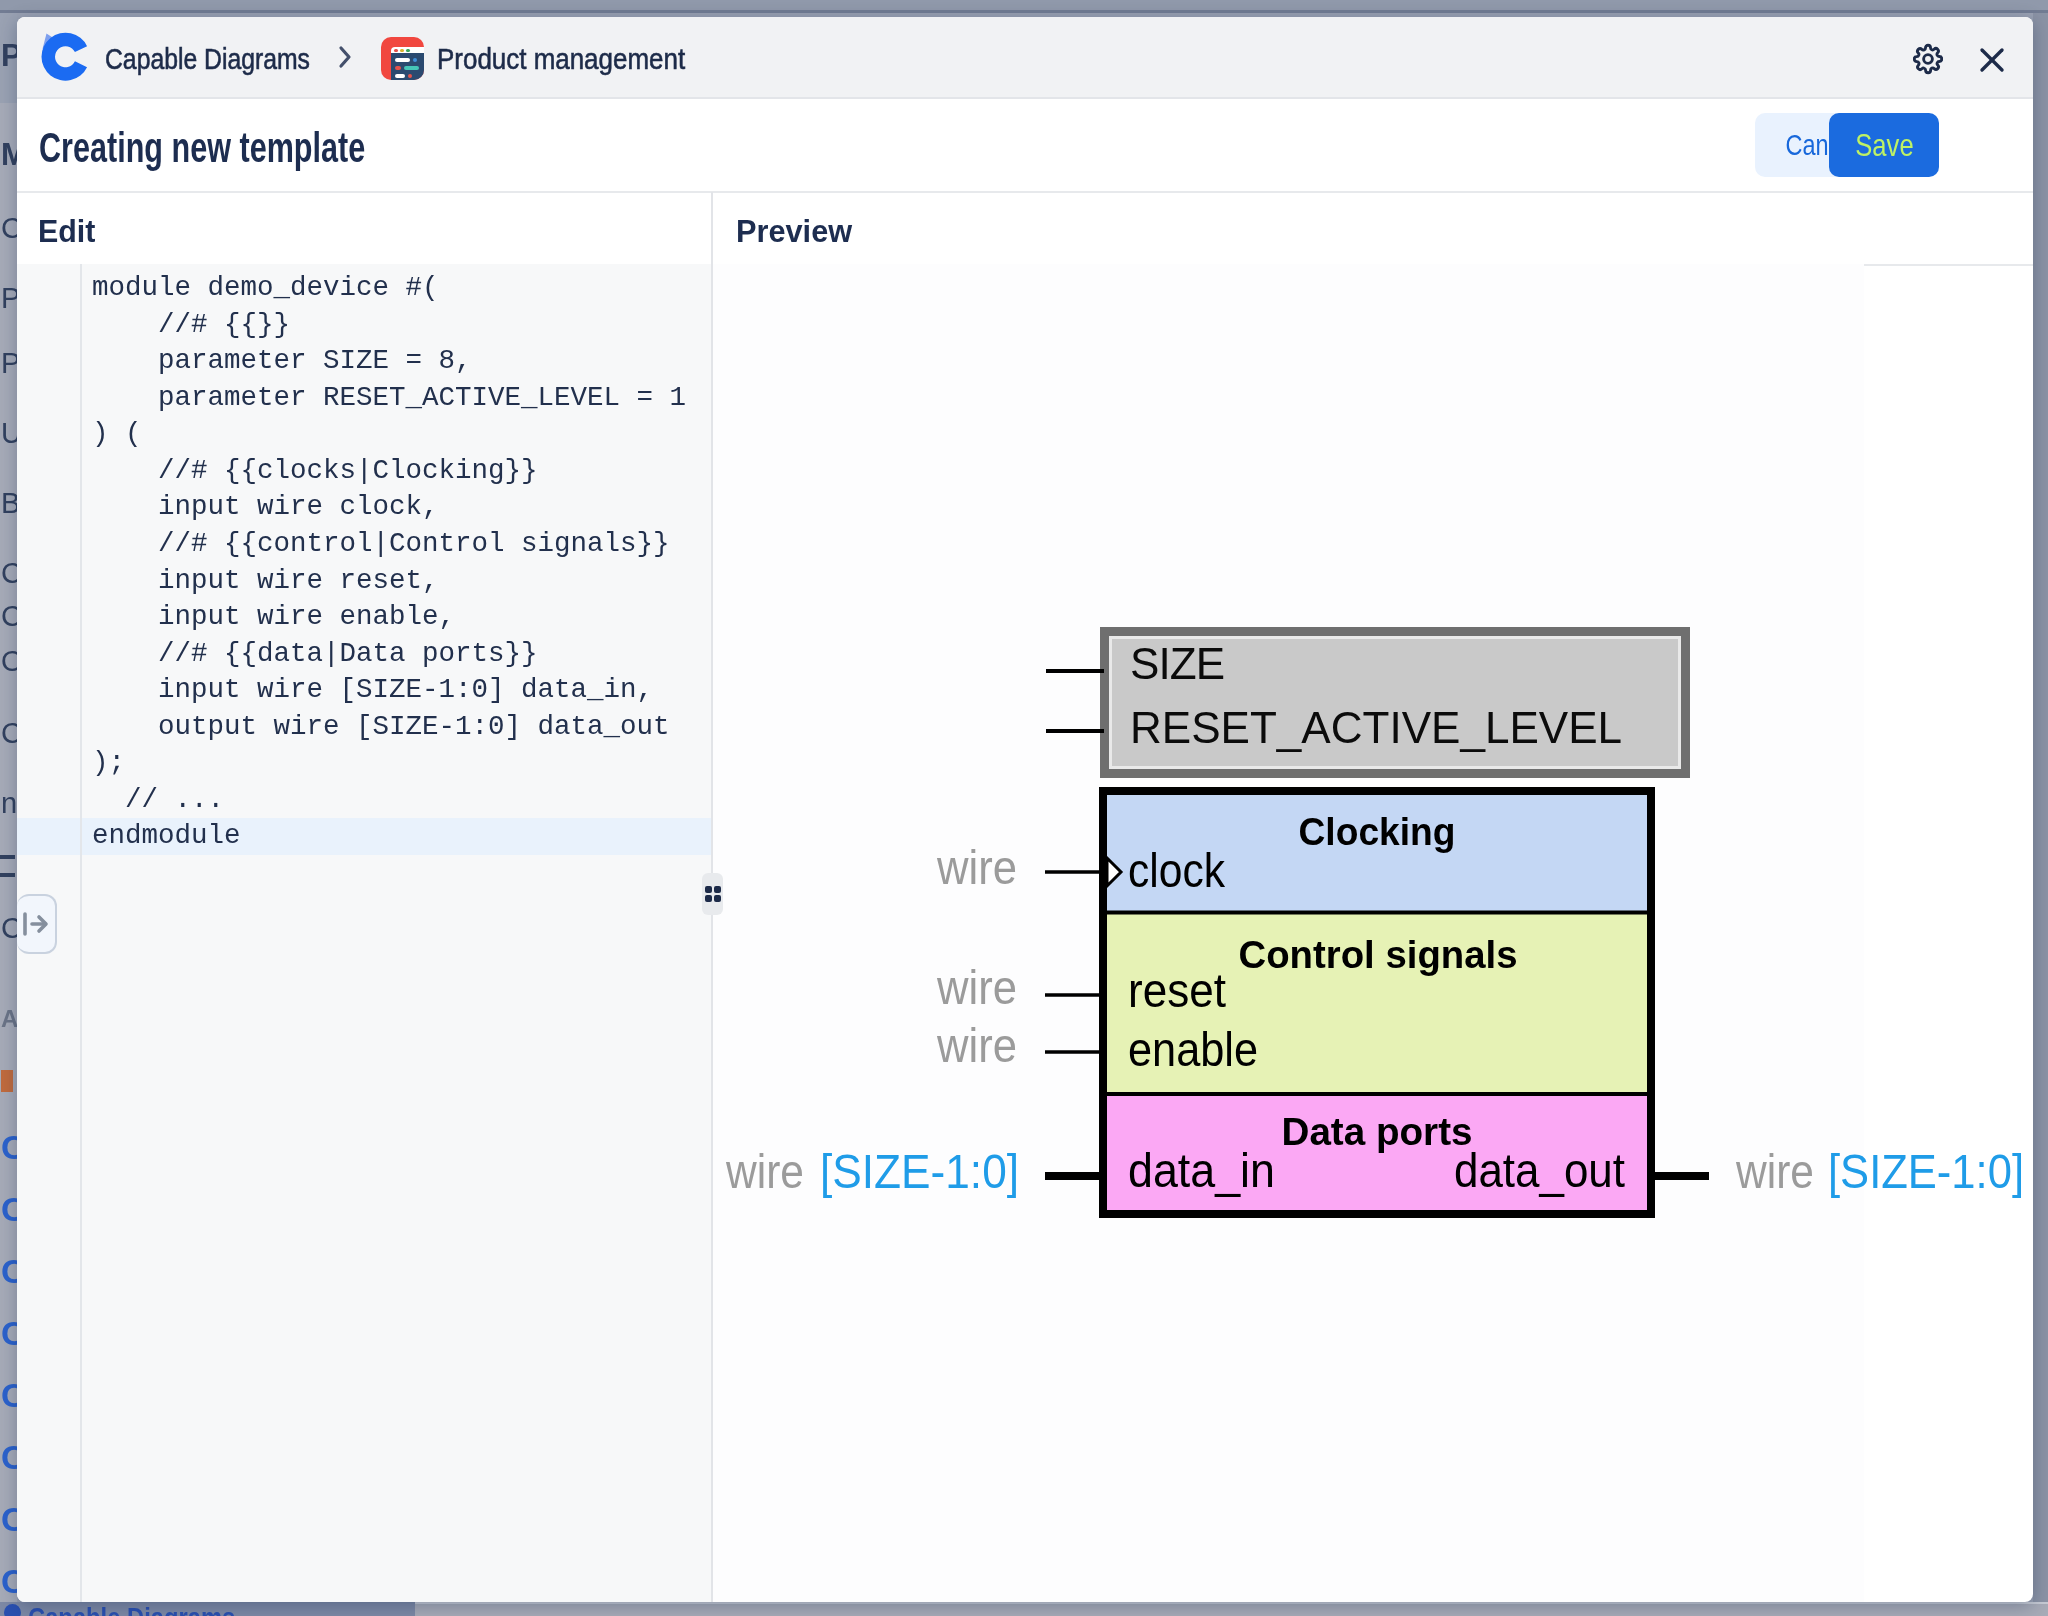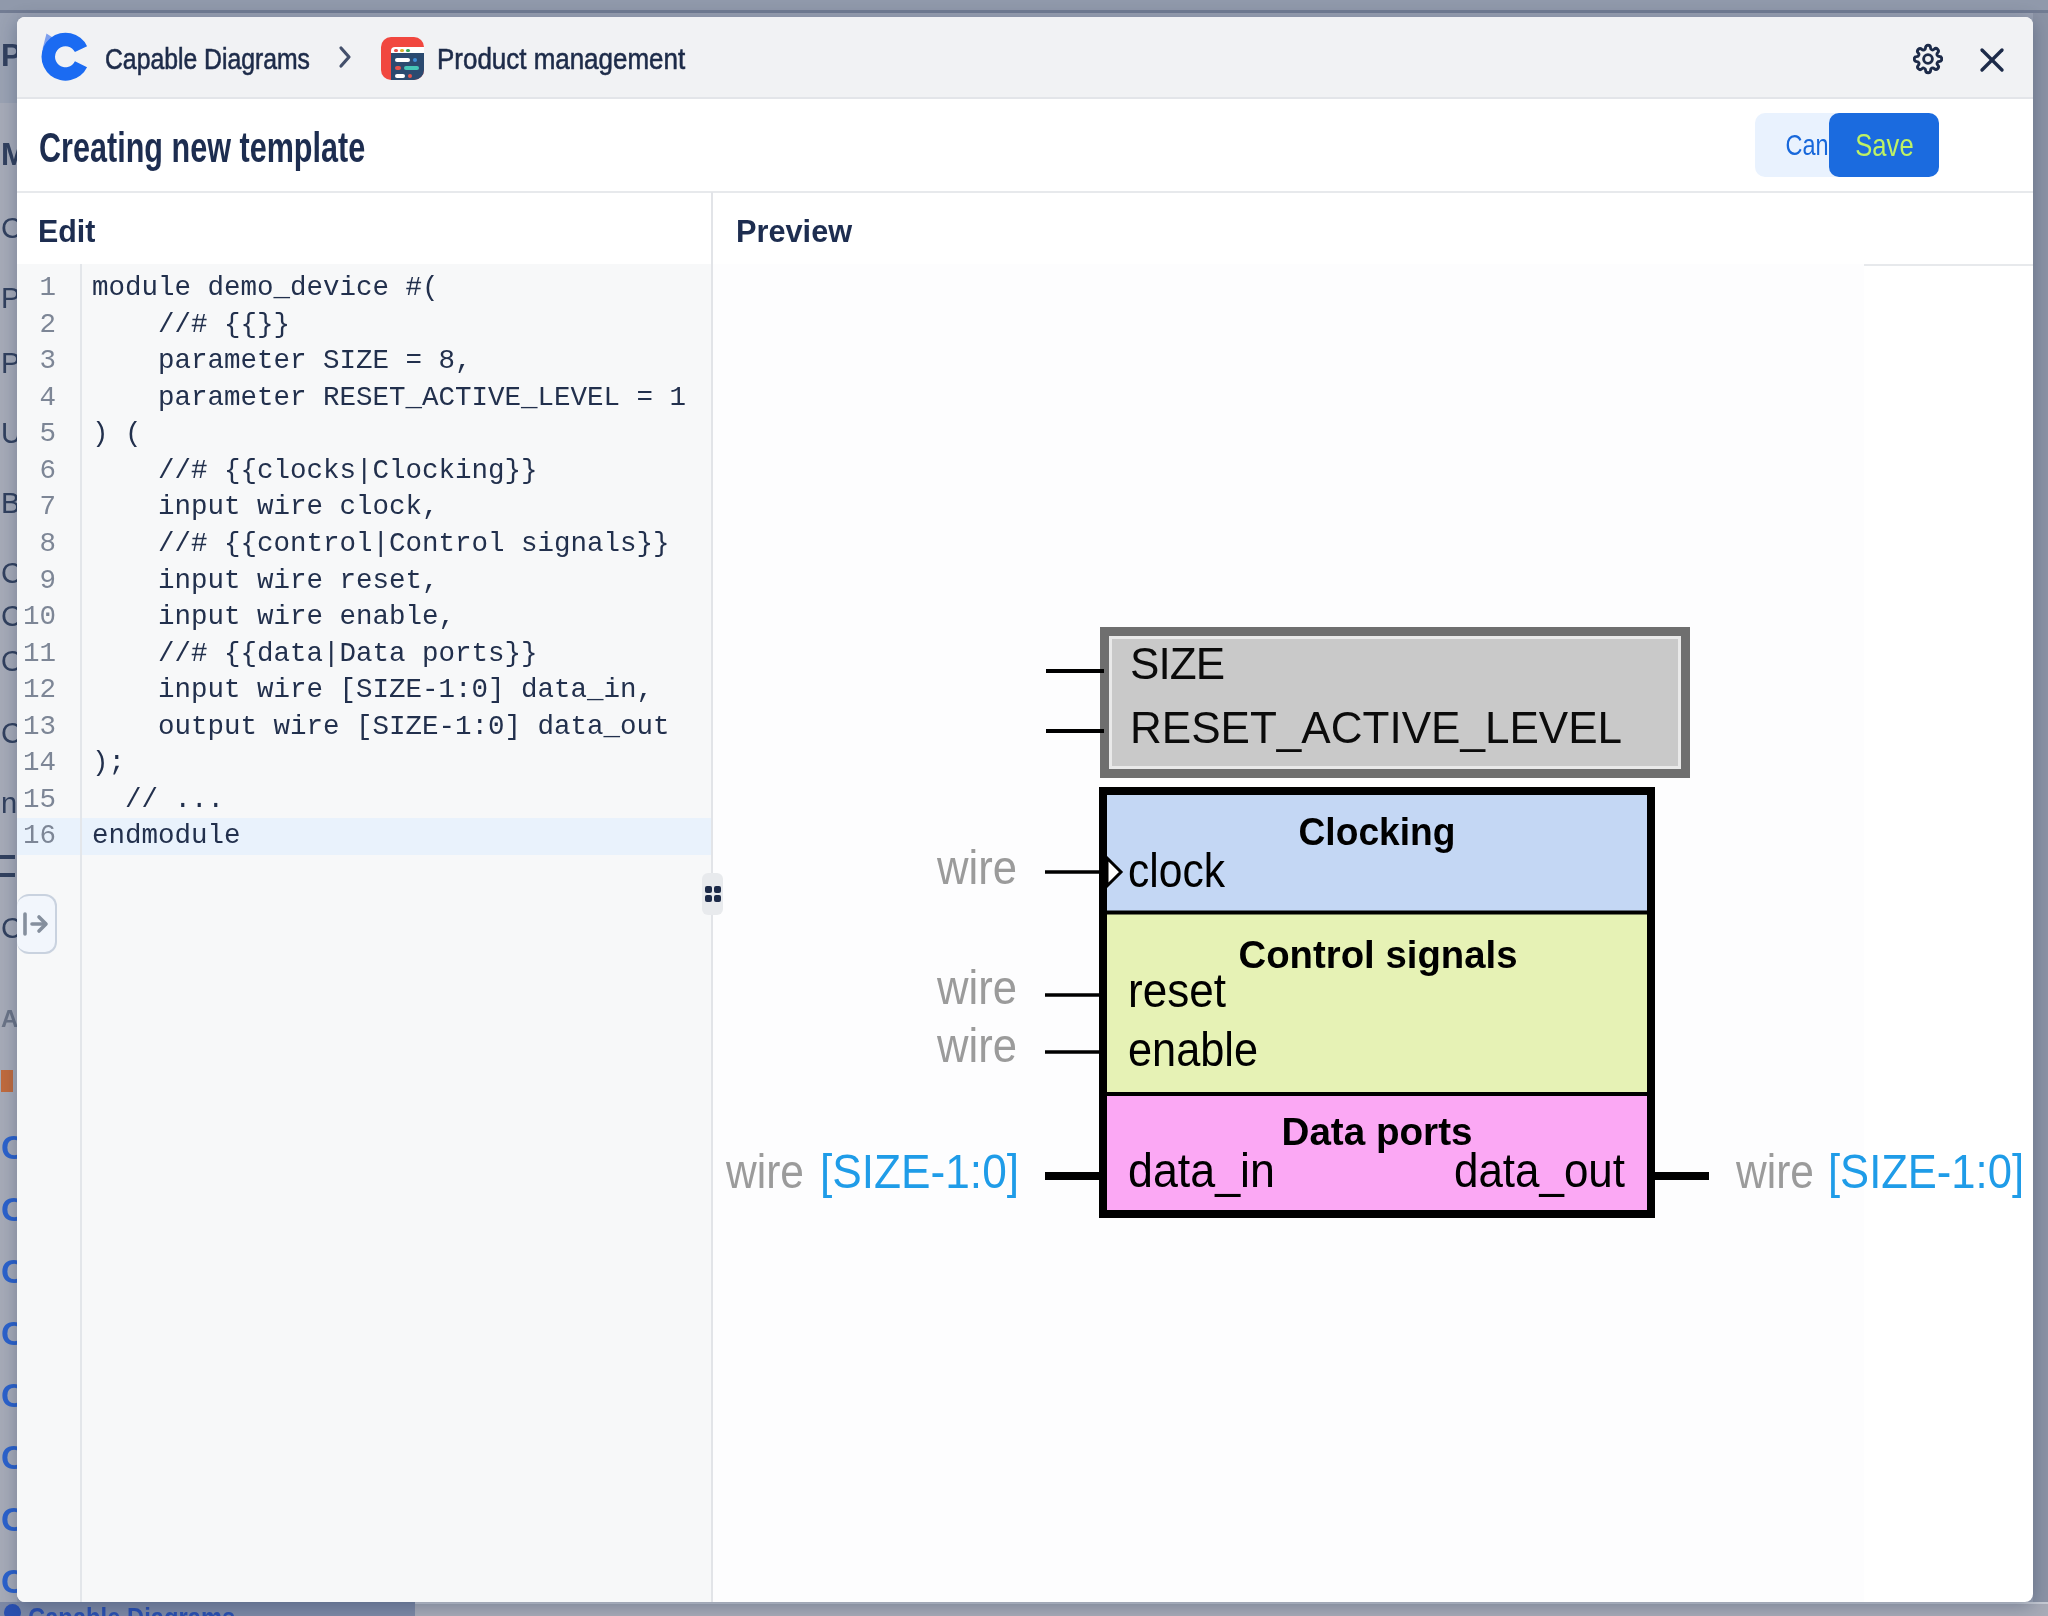--- a/index.html
+++ b/index.html
@@ -141,36 +141,20 @@
     <div class="abs" id="btn-save"><span style="display:inline-block;transform:scaleX(0.8);">Save</span></div>
     <div class="abs" id="toolbar-line"></div>
 
     <div class="abs" id="lbl-edit">Edit</div>
     <div class="abs" id="lbl-preview">Preview</div>
     <div class="abs" id="panel-line"></div>
     <div class="abs" id="vsplit"></div>
 
     <div class="abs" id="editor">
       <div id="hl16"></div>
-      <div id="gutter">1
-2
-3
-4
-5
-6
-7
-8
-9
-10
-11
-12
-13
-14
-15
-16</div>
       <div id="code">module demo_device #(
     //# {{}}
     parameter SIZE = 8,
     parameter RESET_ACTIVE_LEVEL = 1
 ) (
     //# {{clocks|Clocking}}
     input wire clock,
     //# {{control|Control signals}}
     input wire reset,
     input wire enable,

